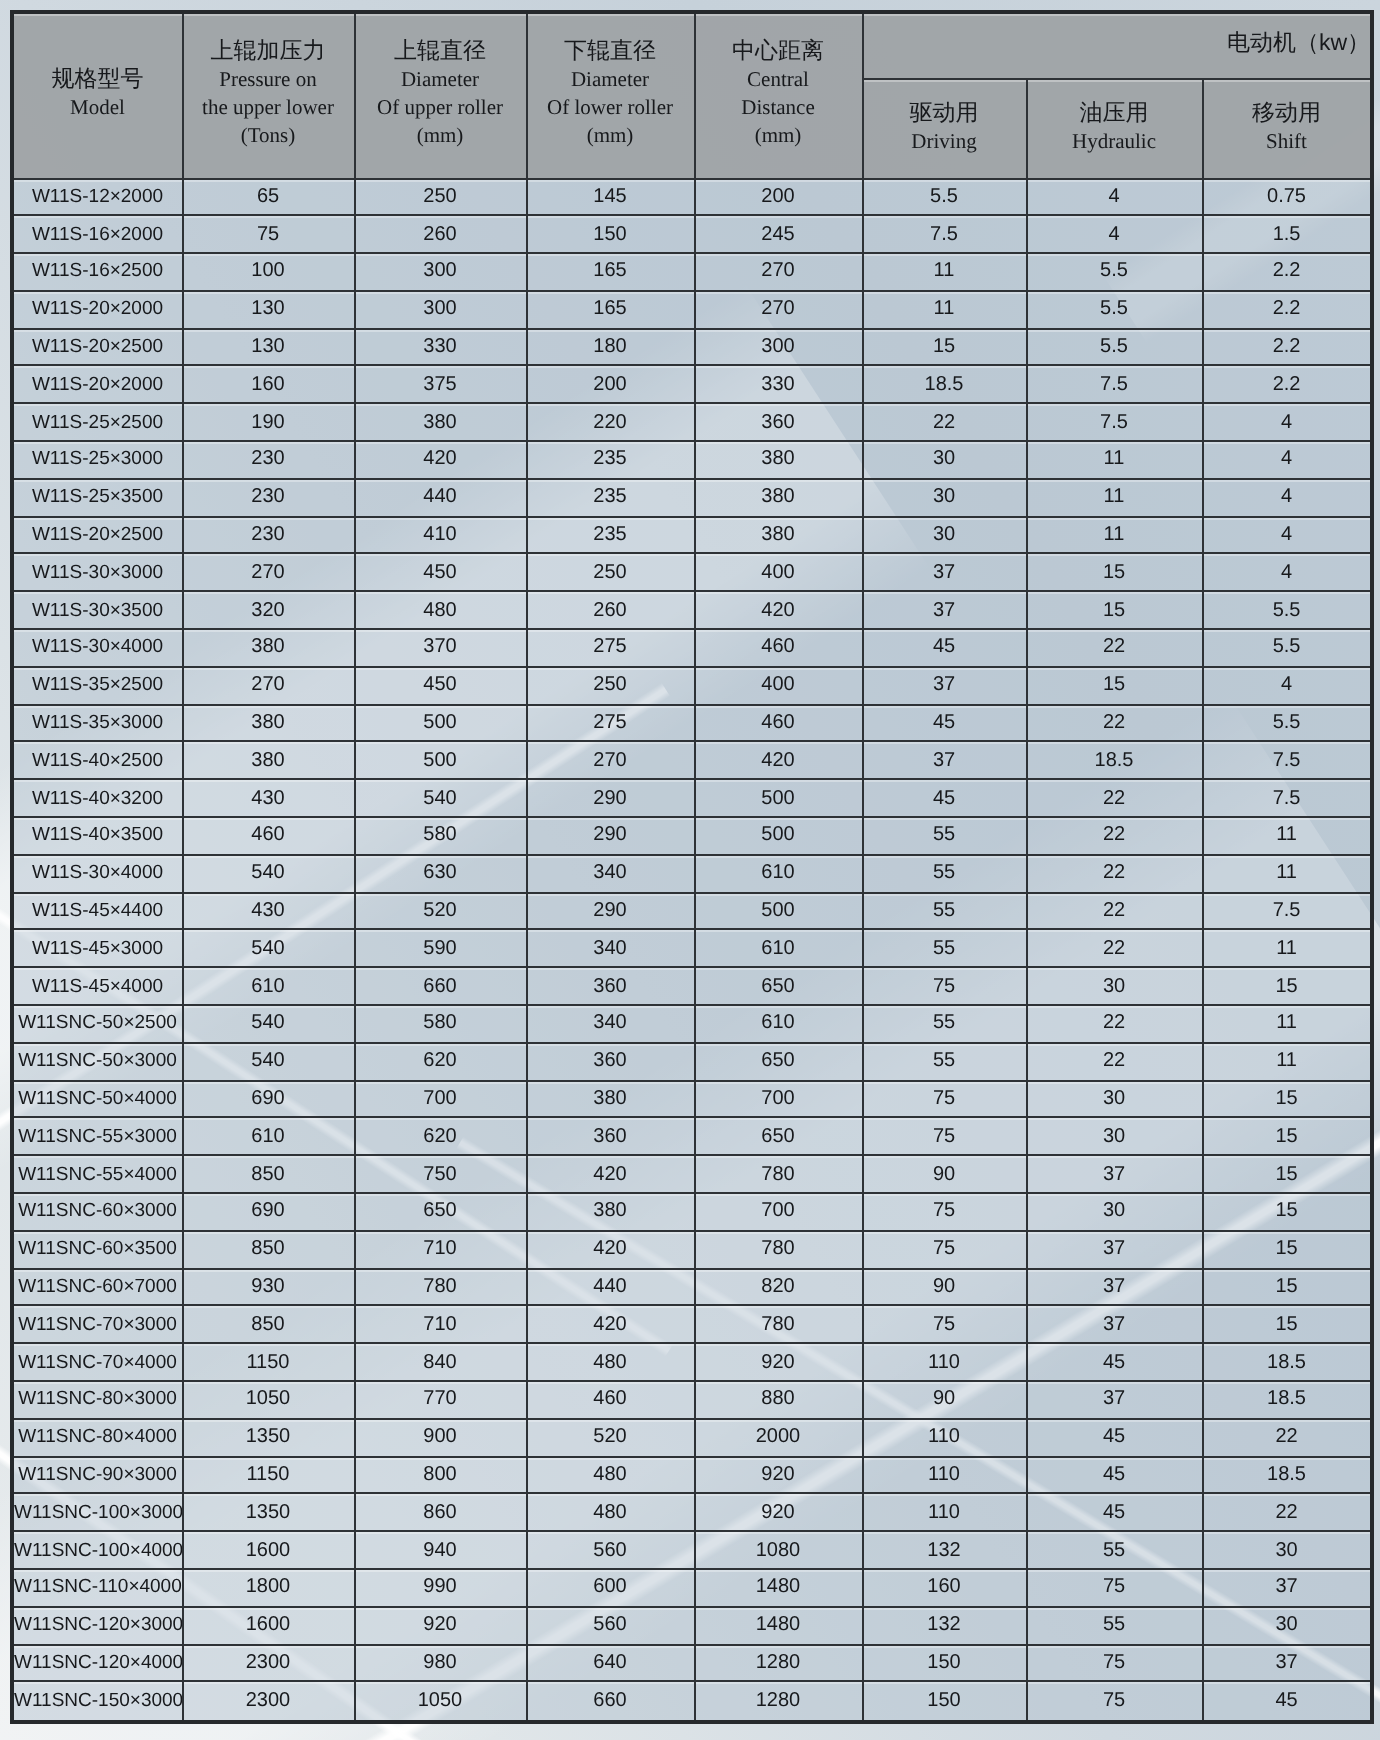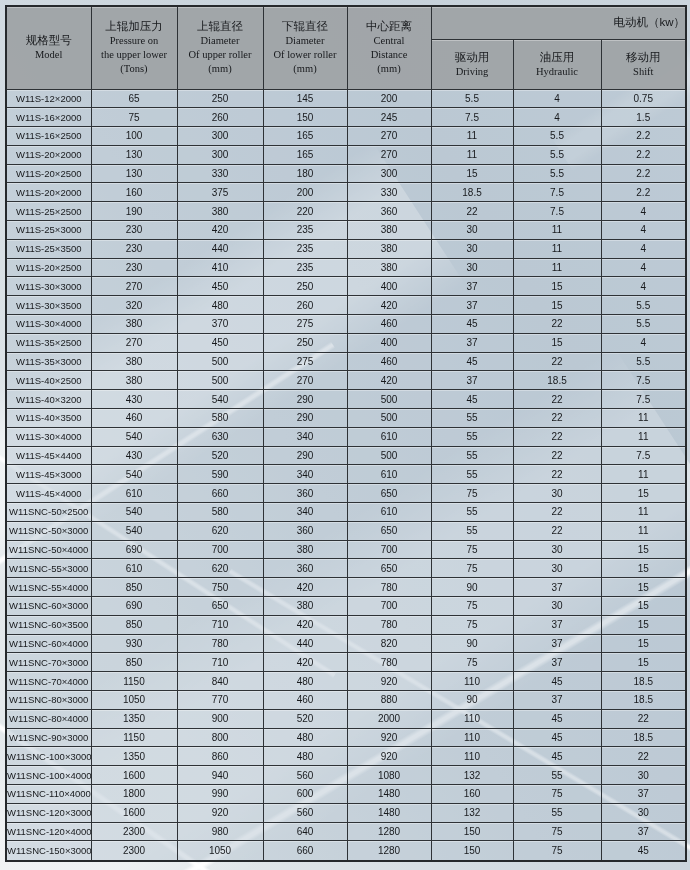--- a/index.html
+++ b/index.html
@@ -401,21 +401,21 @@
           <td class="model">W11SNC-60×3500</td>
           <td>850</td>
           <td>710</td>
           <td>420</td>
           <td>780</td>
           <td>75</td>
           <td>37</td>
           <td>15</td>
         </tr>
         <tr>
-          <td class="model">W11SNC-60×4000</td>
+          <td class="model">W11SNC-60×7000</td>
           <td>930</td>
           <td>780</td>
           <td>440</td>
           <td>820</td>
           <td>90</td>
           <td>37</td>
           <td>15</td>
         </tr>
         <tr>
           <td class="model">W11SNC-70×3000</td>

